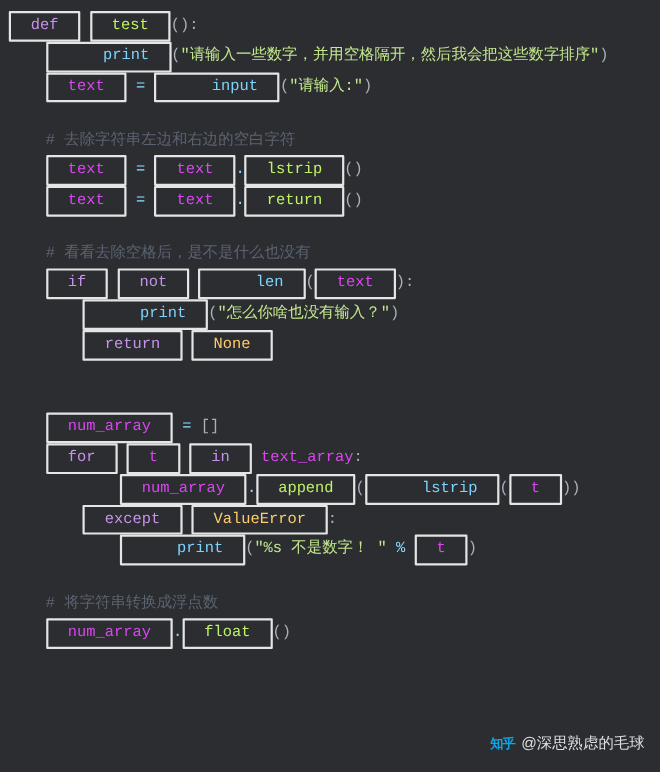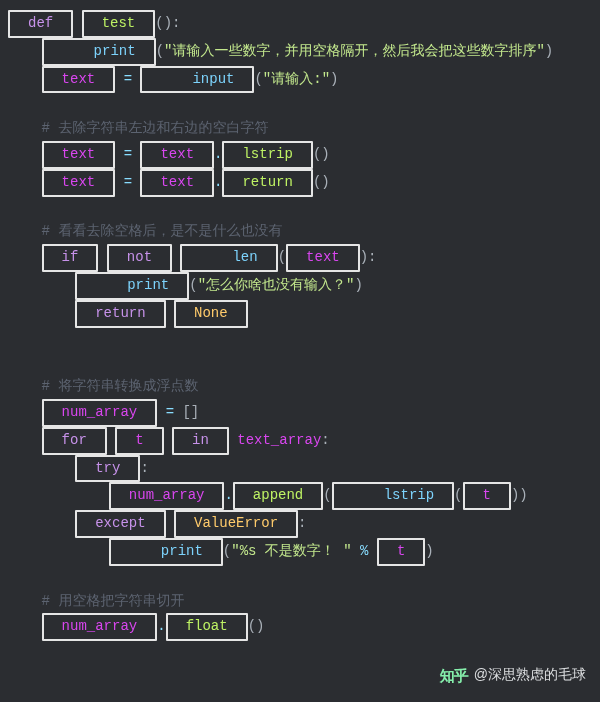--- a/index.html
+++ b/index.html
@@ -41,22 +41,22 @@
     bottom: 14px;
     color: #dcdee0;
     font-family: "Microsoft YaHei", Arial, sans-serif;
     font-size: 14px;
     display: flex;
     align-items: center;
     gap: 6px;
   }
   .zhihu-logo {
     font-weight: bold;
-    font-size: 15px;
-    color: #86efac;
+    font-size: 12px;
+    color: #0ea5e9;
     letter-spacing: -1px;
   }
 </style>
 </head>
 <body>
 
 <div>
 <div class="line"><span class="box"><span class="kw">def</span></span> <span class="box"><span class="fn">test</span></span><span class="paren">():</span></div>
 <div class="line">    <span class="box"><span class="builtin">print</span></span><span class="paren">(</span><span class="str">"请输入一些数字，并用空格隔开，然后我会把这些数字排序"</span><span class="paren">)</span></div>
 <div class="line">    <span class="box"><span class="id">text</span></span> <span class="pn">=</span> <span class="box"><span class="builtin">input</span></span><span class="paren">(</span><span class="str">"请输入:"</span><span class="paren">)</span></div>
@@ -64,28 +64,26 @@
 <div class="line">    <span class="cmt"># 去除字符串左边和右边的空白字符</span></div>
 <div class="line">    <span class="box"><span class="id">text</span></span> <span class="pn">=</span> <span class="box"><span class="id">text</span></span><span class="pn">.</span><span class="box"><span class="fn">lstrip</span></span><span class="paren">()</span></div>
 <div class="line">    <span class="box"><span class="id">text</span></span> <span class="pn">=</span> <span class="box"><span class="id">text</span></span><span class="pn">.</span><span class="box"><span class="fn">return</span></span><span class="paren">()</span></div>
 <div class="line"> </div>
 <div class="line">    <span class="cmt"># 看看去除空格后，是不是什么也没有</span></div>
 <div class="line">    <span class="box"><span class="kw">if</span></span> <span class="box"><span class="kw">not</span></span> <span class="box"><span class="builtin">len</span></span><span class="paren">(</span><span class="box"><span class="id">text</span></span><span class="paren">):</span></div>
 <div class="line">        <span class="box"><span class="builtin">print</span></span><span class="paren">(</span><span class="str">"怎么你啥也没有输入？"</span><span class="paren">)</span></div>
 <div class="line">        <span class="box"><span class="kw">return</span></span> <span class="box"><span class="cls">None</span></span></div>
 <div class="line"> </div>
 <div class="line"> </div>
-<div class="line">    <span class="cmt"># 将字符串转换成浮点数</span></div>
 <div class="line">    <span class="box"><span class="id">num_array</span></span> <span class="pn">=</span> <span class="paren">[]</span></div>
 <div class="line">    <span class="box"><span class="kw">for</span></span> <span class="box"><span class="id">t</span></span> <span class="box"><span class="kw">in</span></span> <span class="id">text_array</span><span class="paren">:</span></div>
-<div class="line">        <span class="box"><span class="kw">try</span></span><span class="paren">:</span></div>
 <div class="line">            <span class="box"><span class="id">num_array</span></span><span class="pn">.</span><span class="box"><span class="fn">append</span></span><span class="paren">(</span><span class="box"><span class="builtin">lstrip</span></span><span class="paren">(</span><span class="box"><span class="id">t</span></span><span class="paren">))</span></div>
 <div class="line">        <span class="box"><span class="kw">except</span></span> <span class="box"><span class="cls">ValueError</span></span><span class="paren">:</span></div>
 <div class="line">            <span class="box"><span class="builtin">print</span></span><span class="paren">(</span><span class="str">"%s 不是数字！ "</span> <span class="pn">%</span> <span class="box"><span class="id">t</span></span><span class="paren">)</span></div>
 <div class="line"> </div>
-<div class="line">    <span class="cmt"># 用空格把字符串切开</span></div>
+<div class="line">    <span class="cmt"># 将字符串转换成浮点数</span></div>
 <div class="line">    <span class="box"><span class="id">num_array</span></span><span class="pn">.</span><span class="box"><span class="fn">float</span></span><span class="paren">()</span></div>
 </div>
 
 <div class="watermark">
   <span class="zhihu-logo">知乎</span>
   <span>@深思熟虑的毛球</span>
 </div>
 
 </body></html>

